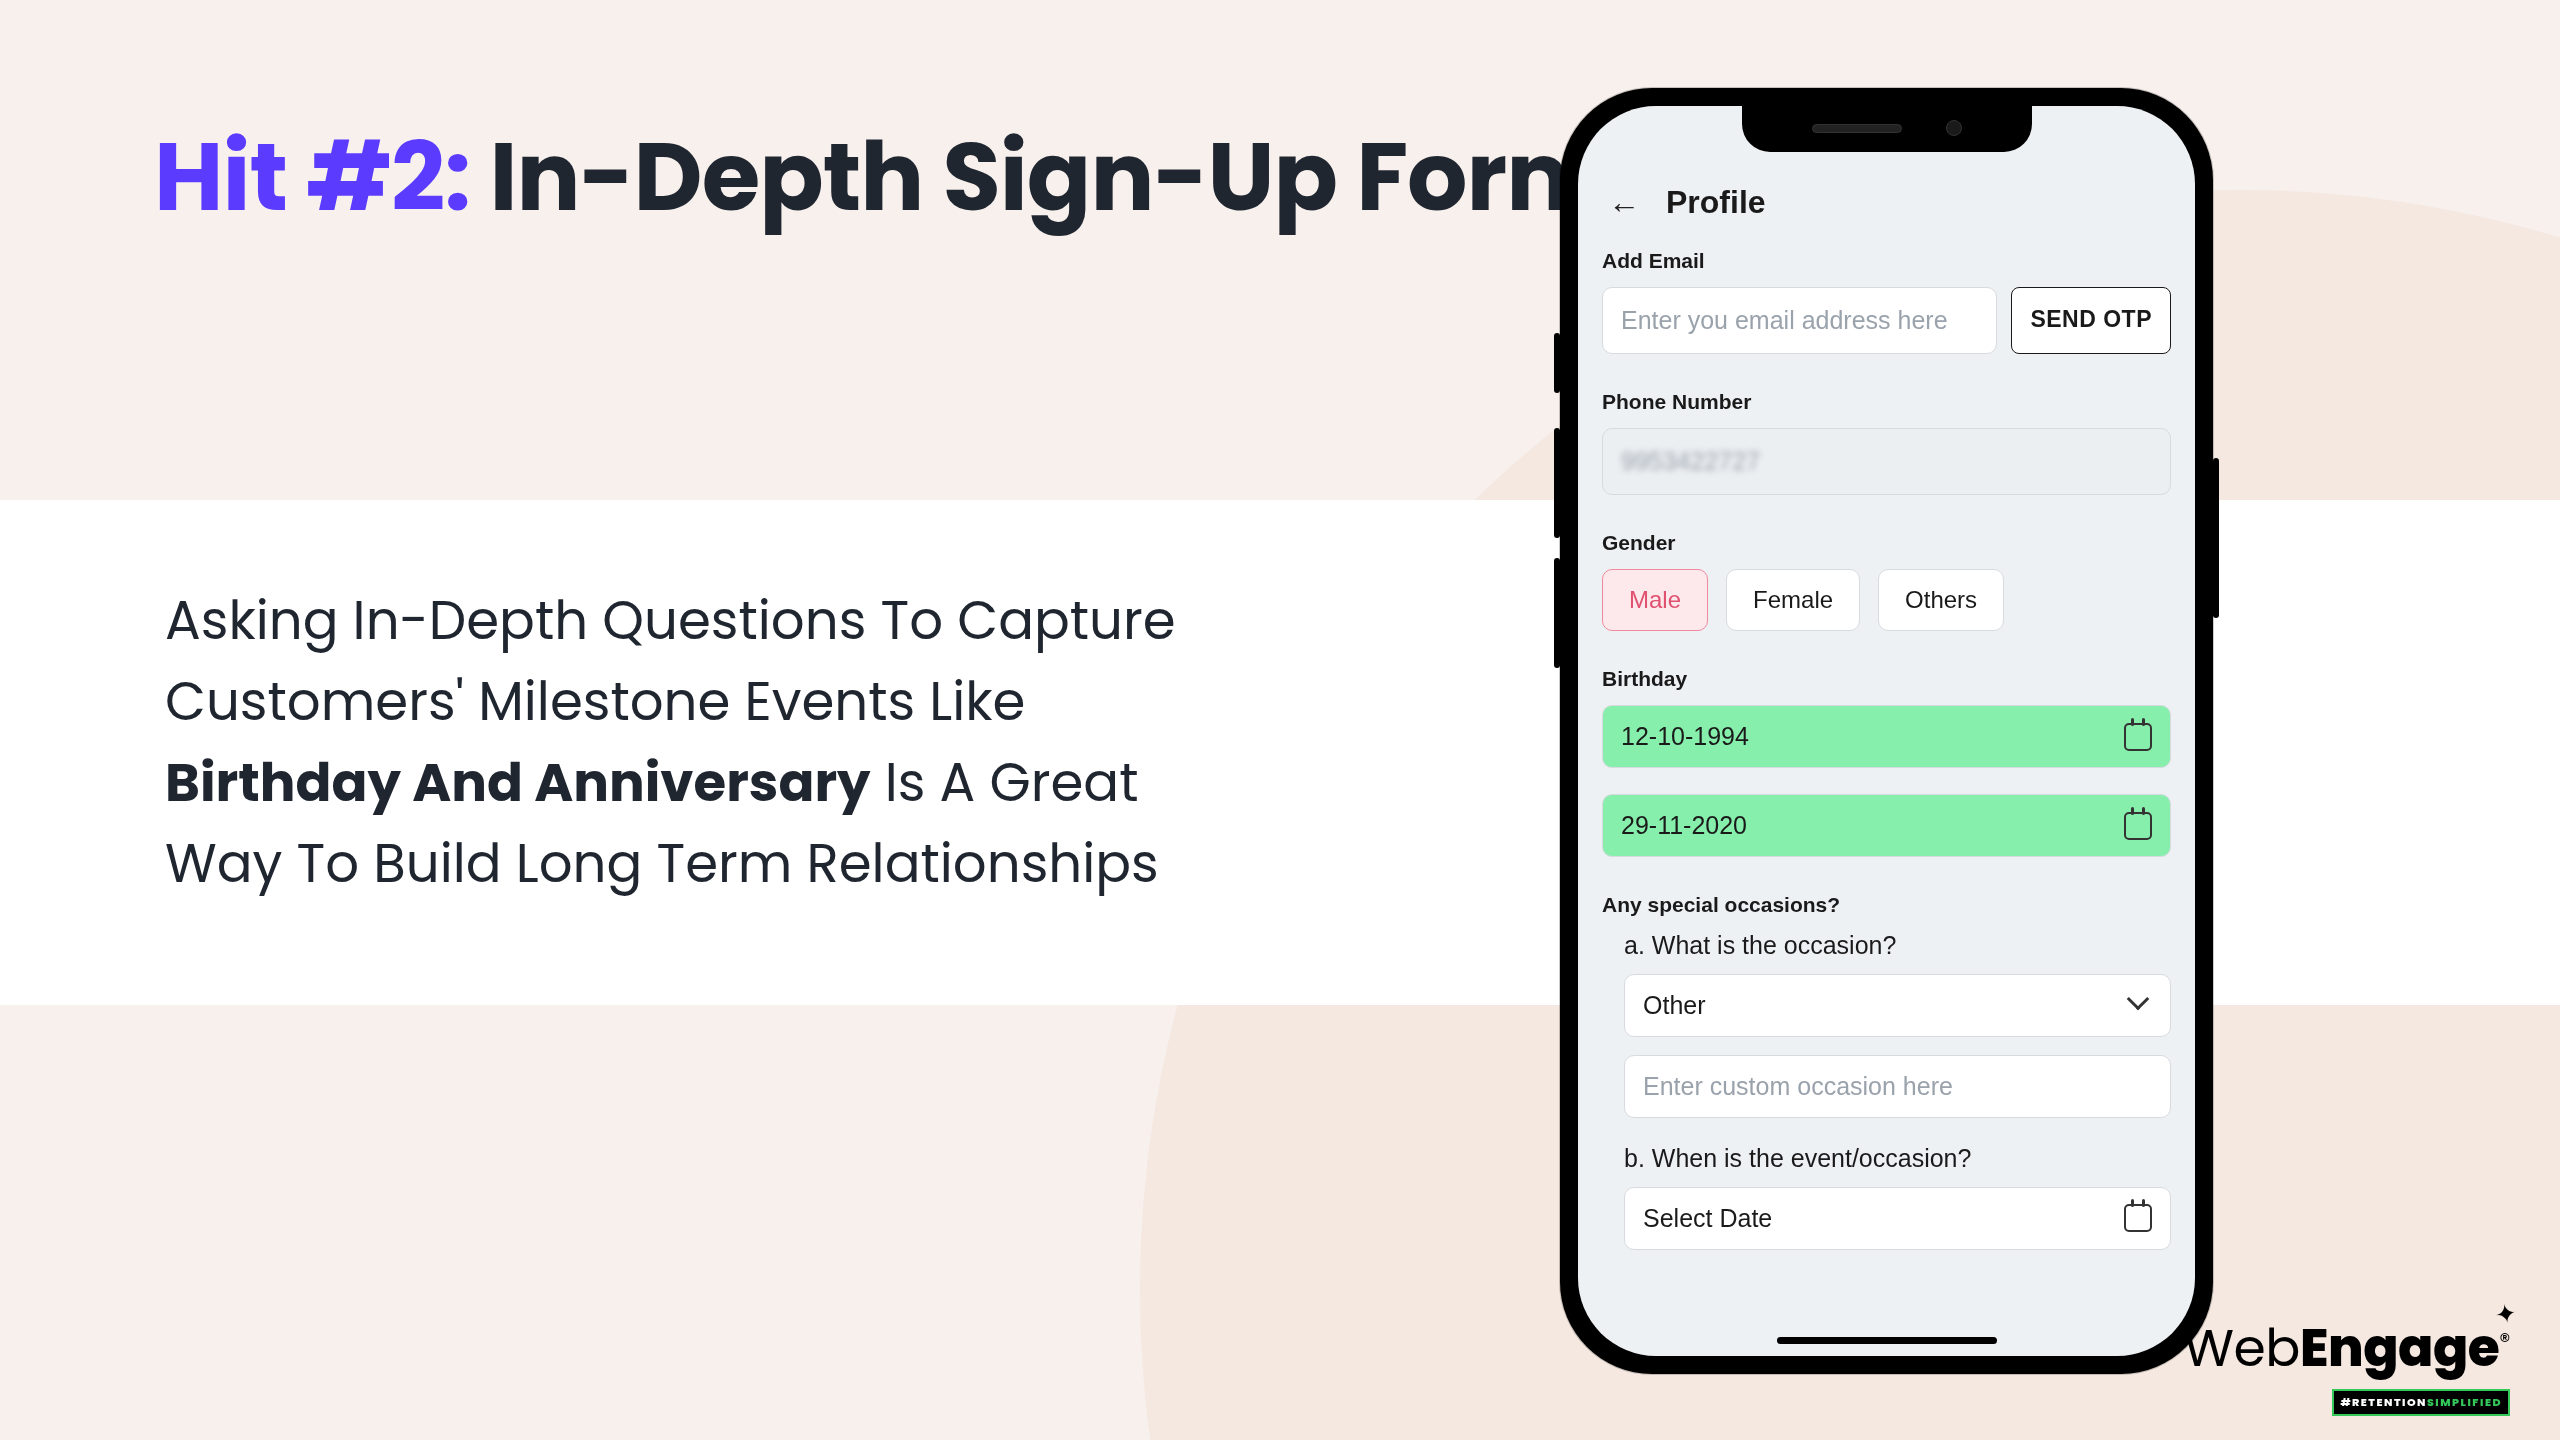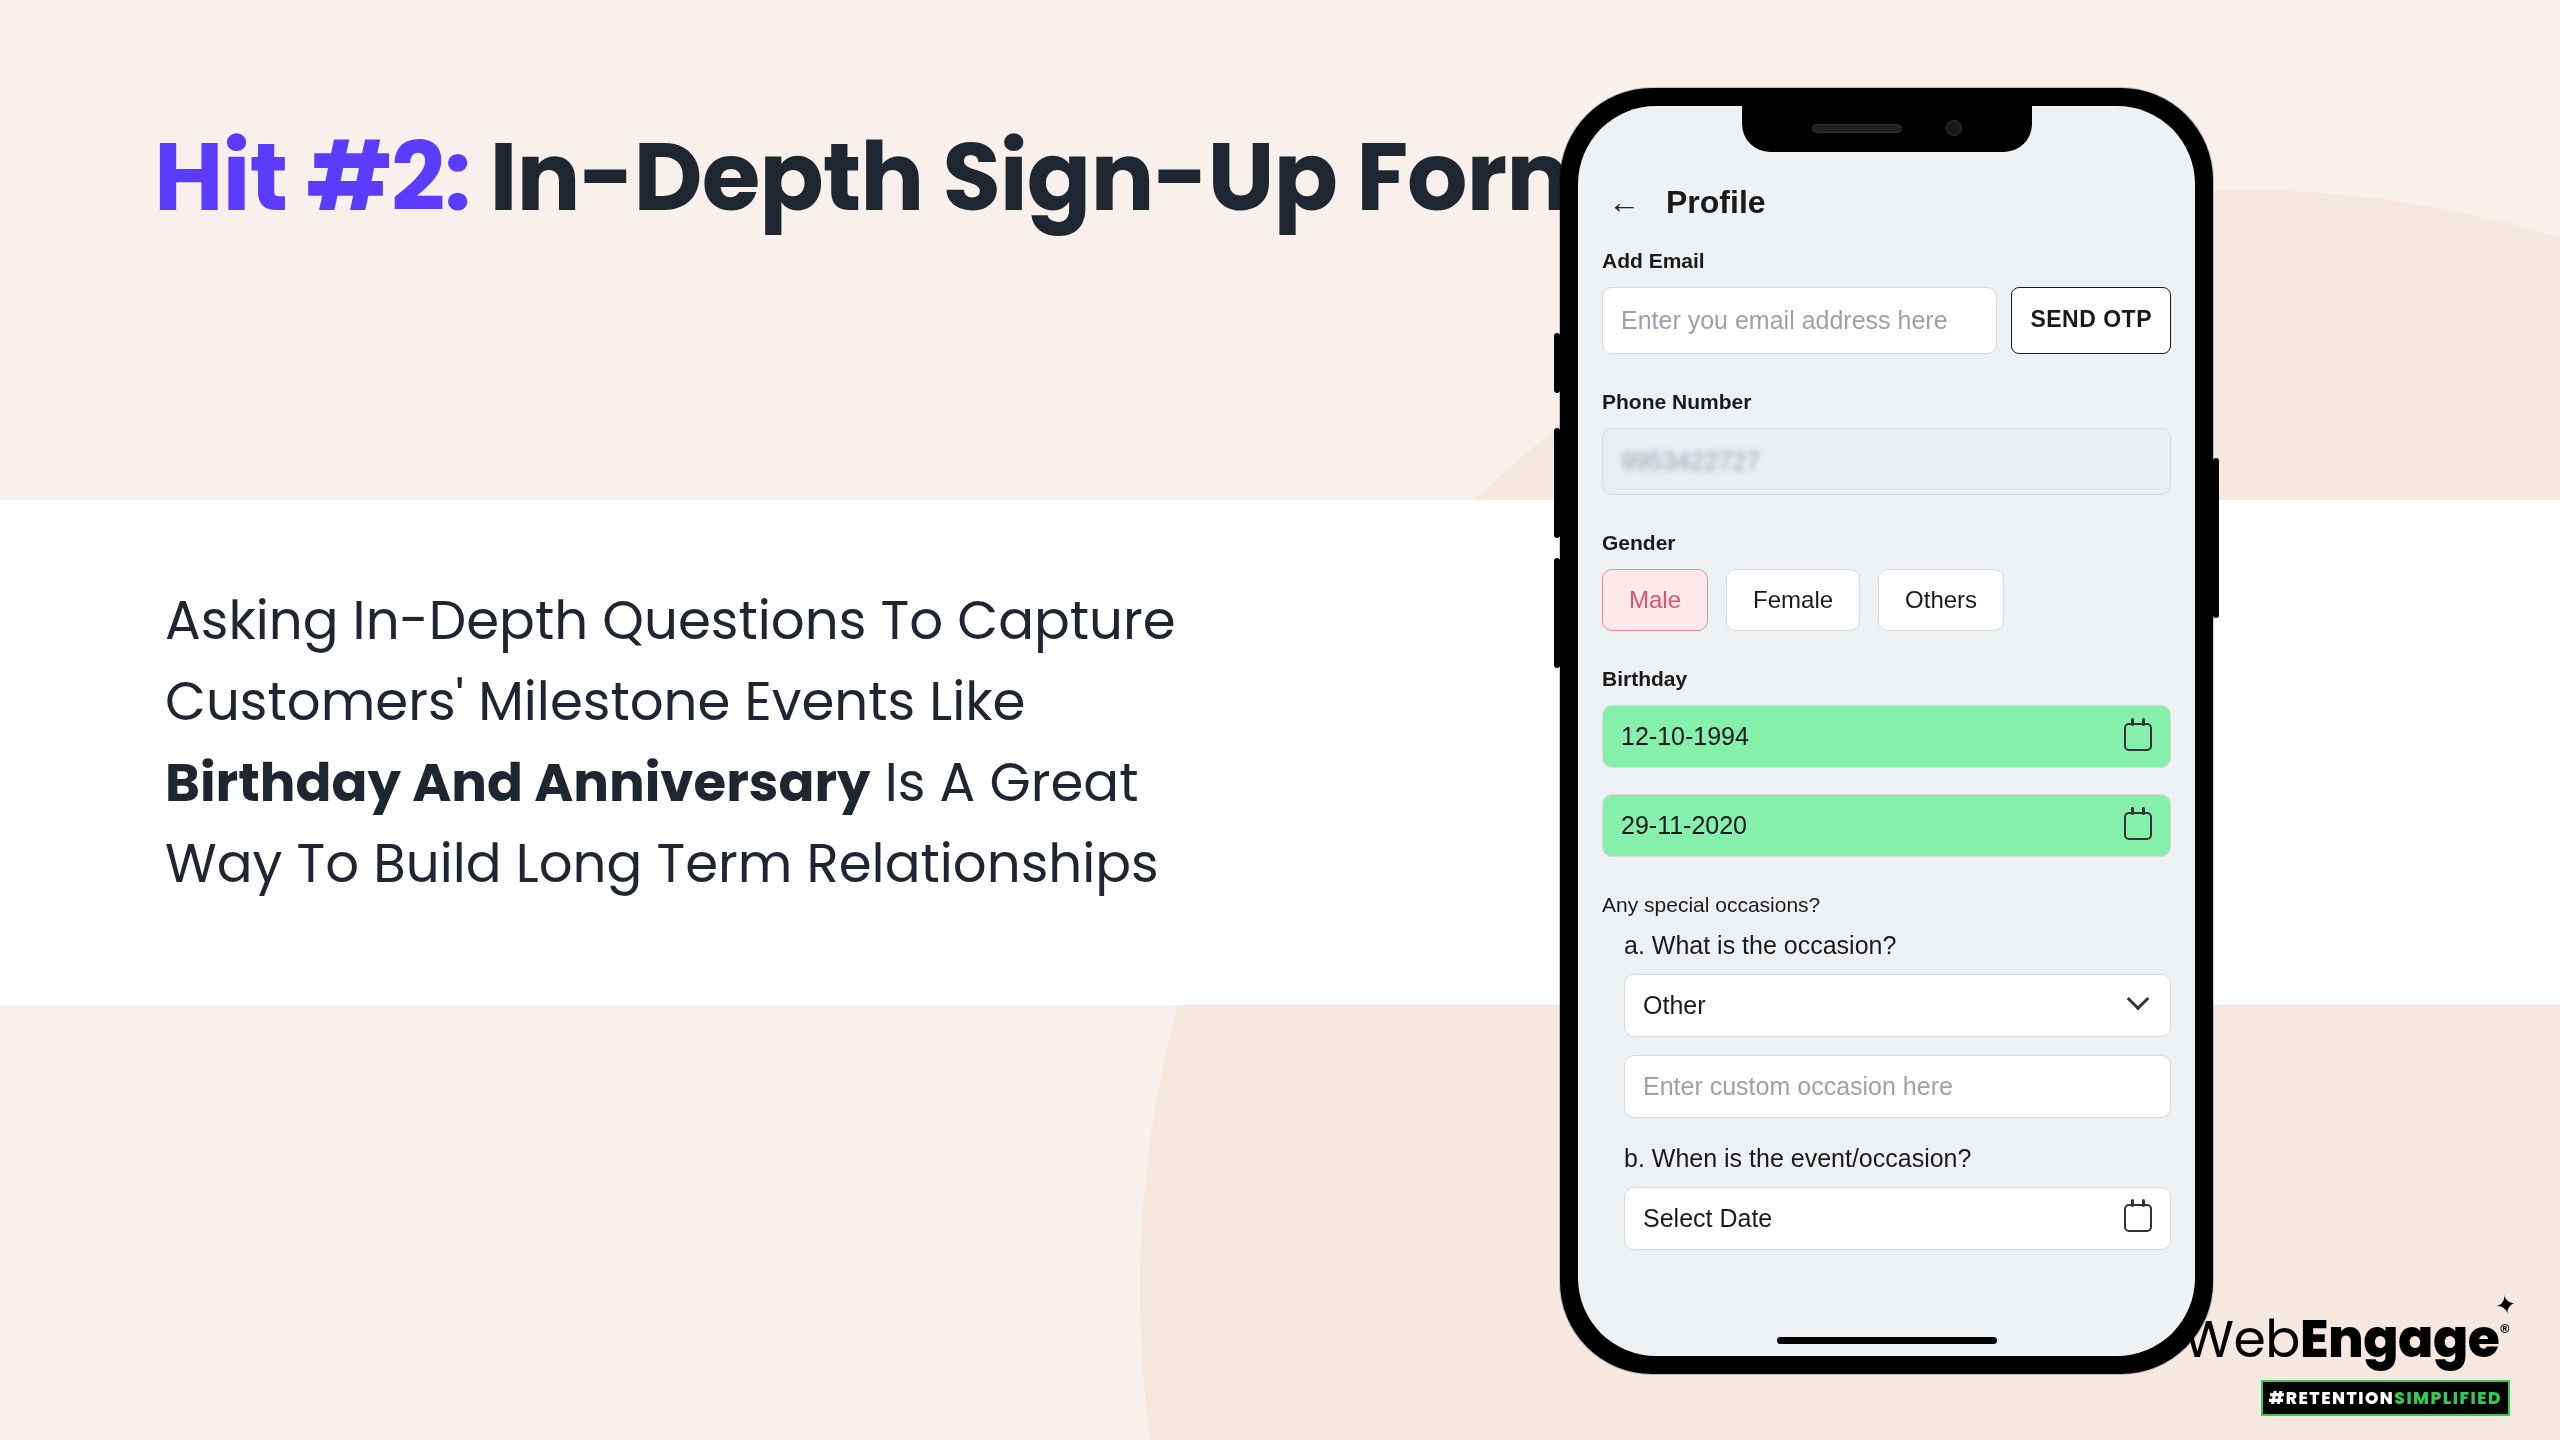--- a/index.html
+++ b/index.html
@@ -88,21 +88,21 @@
   .ph-text { color:#9aa2ac; }
   .home-ind { position:absolute; bottom:12px; left:50%; transform:translateX(-50%); width:220px; height:7px; background:#000; border-radius:4px; }
 
   .brand {
     position:absolute; right:50px; bottom:24px; text-align:right; letter-spacing:-.5px;
   }
   .brand .wt { font-size:52px; font-weight:400; color:#000; display:inline-block; position:relative; }
   .brand .wt b { font-weight:800; }
   .bird { position:absolute; top:-14px; right:-6px; font-size:26px; transform:rotate(-10deg); }
   .brand .tag {
-    display:inline-block; margin-top:2px; background:#000; color:#fff; font-size:17px; font-weight:800;
+    display:inline-block; margin-top:2px; background:#000; color:#fff; font-size:11px; font-weight:800;
     letter-spacing:1.5px; padding:3px 6px 3px 6px; border:2px solid #34c85a;
   }
   .brand .tag span.simp { color:#34c85a; }
   .reg { font-size:22px; vertical-align:super; }
 </style>
 </head>
 <body>
 
 <div class="stage">
   <div class="arc"></div>
@@ -169,21 +169,21 @@
         </div>
 
         <div class="row">
           <div class="date-field">
             <span>29-11-2020</span>
             <span class="cal-icon"></span>
           </div>
         </div>
 
         <div class="row" style="margin-bottom:10px;">
-          <div class="label" style="font-weight:400;margin-top:11px;">Any special occasions?</div>
+          <div class="label" style="font-weight:700;margin-top:11px;">Any special occasions?</div>
           <div class="sub">
             <div class="sublabel">a. What is the occasion?</div>
             <div class="select">
               <span>Other</span>
               <span class="chev"></span>
             </div>
             <div class="select" style="margin-bottom:26px;">
               <span class="ph-text">Enter custom occasion here</span>
               <span></span>
             </div>

